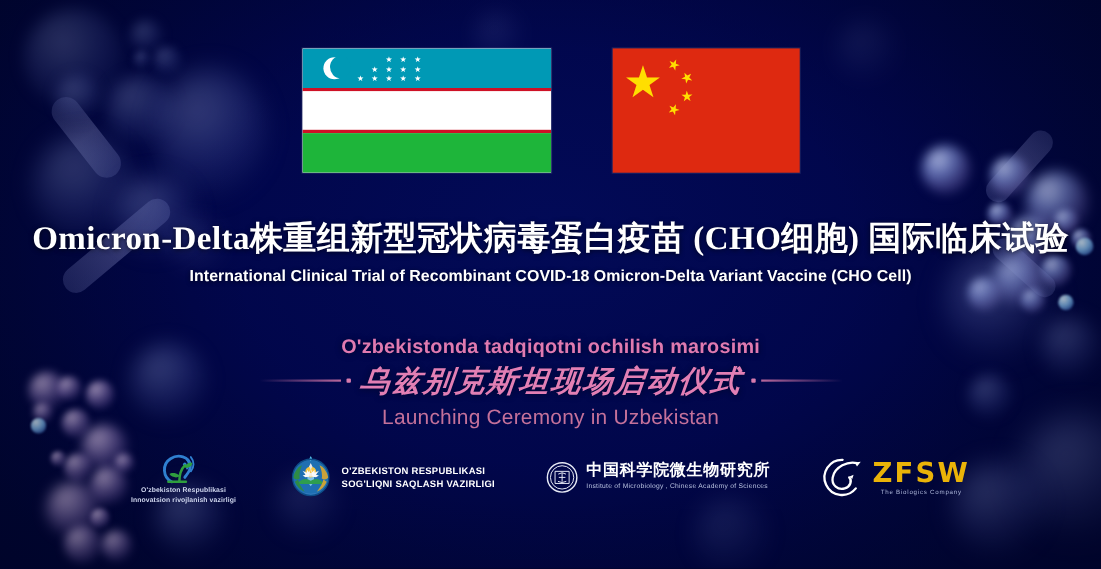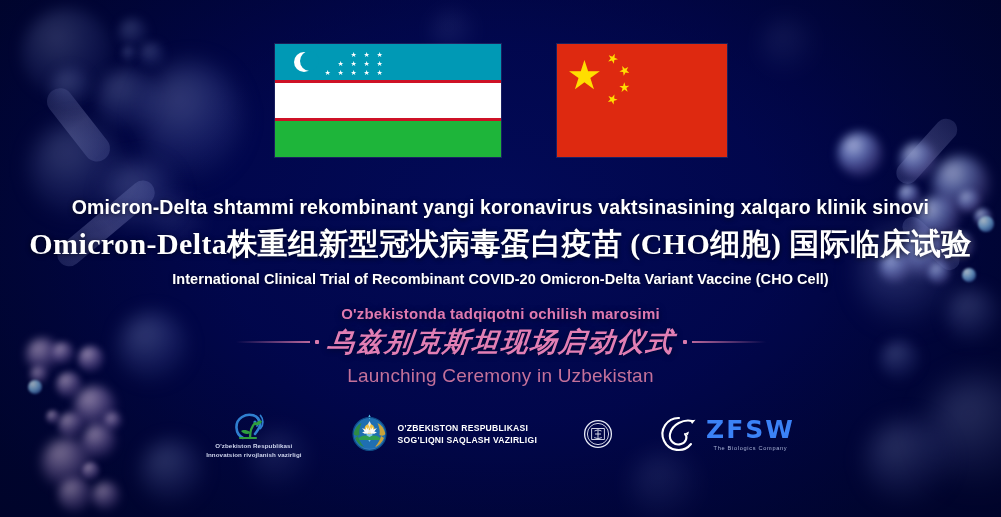--- a/index.html
+++ b/index.html
@@ -87,21 +87,21 @@
     font-family:Liberation Serif, serif;
   }
   .t-en{
     font-size:14.5px;font-weight:bold;color:#ffffff;letter-spacing:.05px;
     text-shadow:0 1px 4px rgba(0,0,0,.6);
   }
 
   
   .ceremony{position:absolute;left:0;right:0;top:305px;text-align:center;}
   .c-uz{
-    font-size:15px;font-weight:bold;color:#e07ab0;letter-spacing:.2px;
+    font-size:18px;font-weight:bold;color:#e07ab0;letter-spacing:.2px;
     text-shadow:0 1px 6px rgba(0,0,0,.5);
   }
   .c-cn-row{
     display:flex;align-items:center;justify-content:center;gap:8px;
     margin-top:2px;
   }
   .deco{display:flex;align-items:center;gap:5px;}
   .deco-line{width:74px;height:1.5px;background:linear-gradient(90deg,rgba(180,110,160,0),#b9679b);}
   .deco-line.rev{background:linear-gradient(270deg,rgba(180,110,160,0),#b9679b);}
   .deco-dot{width:4px;height:4px;background:#d87bae;border-radius:1px;}
@@ -133,21 +133,21 @@
 
   .emblem{width:43px;height:43px;position:relative;}
   .moh-text{color:#ffffff;font-size:8.6px;font-weight:bold;line-height:12px;letter-spacing:.25px;}
 
   .cas-mark{width:30px;height:30px;position:relative;}
   .cas-cn{color:#ffffff;font-size:14.6px;font-weight:bold;letter-spacing:.6px;line-height:1.05;}
   .cas-en{color:#b9c2e0;font-size:6.1px;letter-spacing:.25px;margin-top:2px;}
 
   .zfsw-mark{width:40px;height:38px;position:relative;}
   .zfsw-name{
-    color:#3b82f6;font-size:25px;font-weight:bold;letter-spacing:2px;line-height:1;
+    color:#eab308;font-size:25px;font-weight:bold;letter-spacing:2px;line-height:1;
     font-family:"DejaVu Sans", sans-serif;
   }
   .zfsw-tag{color:#a9b3d6;font-size:5.6px;letter-spacing:.7px;margin-top:3px;text-align:center;}
 </style>
 </head>
 <body>
 
 <div id="stage">
 
   <div class="bg-base"></div>
@@ -240,23 +240,22 @@
     <div class="flag flag-cn">
       <span class="cn-star cn-big">★</span>
       <span class="cn-star cn-s" style="left:50px;top:8px;transform:rotate(23deg);">★</span>
       <span class="cn-star cn-s" style="left:62px;top:20px;transform:rotate(45deg);">★</span>
       <span class="cn-star cn-s" style="left:62px;top:37px;transform:rotate(70deg);">★</span>
       <span class="cn-star cn-s" style="left:50px;top:49px;transform:rotate(95deg);">★</span>
     </div>
   </div>
 
   <div class="titles">
-    <div class="t-uz">Omicron-Delta shtammi rekombinant yangi koronavirus vaktsinasining xalqaro klinik sinovi</div>
     <div class="t-cn">Omicron-Delta株重组新型冠状病毒蛋白疫苗 (CHO细胞) 国际临床试验</div>
-    <div class="t-en">International Clinical Trial of Recombinant COVID-20 Omicron-Delta Variant Vaccine (CHO Cell)</div>
+    <div class="t-en">International Clinical Trial of Recombinant COVID-18 Omicron-Delta Variant Vaccine (CHO Cell)</div>
   </div>
 
   <div class="ceremony">
     <div class="c-uz">O'zbekistonda tadqiqotni ochilish marosimi</div>
     <div class="c-cn-row">
       <span class="deco">
         <span class="deco-line"></span>
           <span class="deco-dot"></span>
       </span>
       <span class="c-cn">乌兹别克斯坦现场启动仪式</span>
@@ -320,20 +319,24 @@
         <svg width="30" height="30" viewBox="0 0 30 30">
           <circle cx="15" cy="15" r="13.4" fill="none" stroke="#e6e9f5" stroke-width="1.3"></circle>
           <circle cx="15" cy="15" r="10.6" fill="none" stroke="#e6e9f5" stroke-width="0.9"></circle>
           <path d="M8.6 9.5 h12.8 v11 h-12.8 z" fill="none" stroke="#e6e9f5" stroke-width="0.9"></path>
           <path d="M11.5 12 q3.5 -2.5 7 0" fill="none" stroke="#e6e9f5" stroke-width="0.9"></path>
           <path d="M15 11 v8" stroke="#e6e9f5" stroke-width="0.9"></path>
           <path d="M11.2 18.6 q3.8 2.2 7.6 0" fill="none" stroke="#e6e9f5" stroke-width="0.9"></path>
           <path d="M12 15 h6" stroke="#e6e9f5" stroke-width="0.9"></path>
         </svg>
       </div>
+      <div>
+        <div class="cas-cn">中国科学院微生物研究所</div>
+        <div class="cas-en">Institute of Microbiology , Chinese Academy of Sciences</div>
+      </div>
     </div>
 
     <div class="logo">
       <div class="zfsw-mark">
         <svg width="40" height="38" viewBox="0 0 40 38">
           <path d="M20 3 a16 16 0 1 0 12 26" fill="none" stroke="#ffffff" stroke-width="2.1" stroke-linecap="round"></path>
           <path d="M33 6 C25 4, 13 9, 11 19 C9.6 26, 16 31, 22 29 C27 27.4, 29 22, 26 19" fill="none" stroke="#ffffff" stroke-width="2.1" stroke-linecap="round"></path>
           <path d="M31 5.4 l5.5 -.6 l-3.4 4.2 z" fill="#ffffff"></path>
           <path d="M26.4 18.2 l3.6 -1.6 l-1.2 3.9 z" fill="#ffffff"></path>
         </svg>

